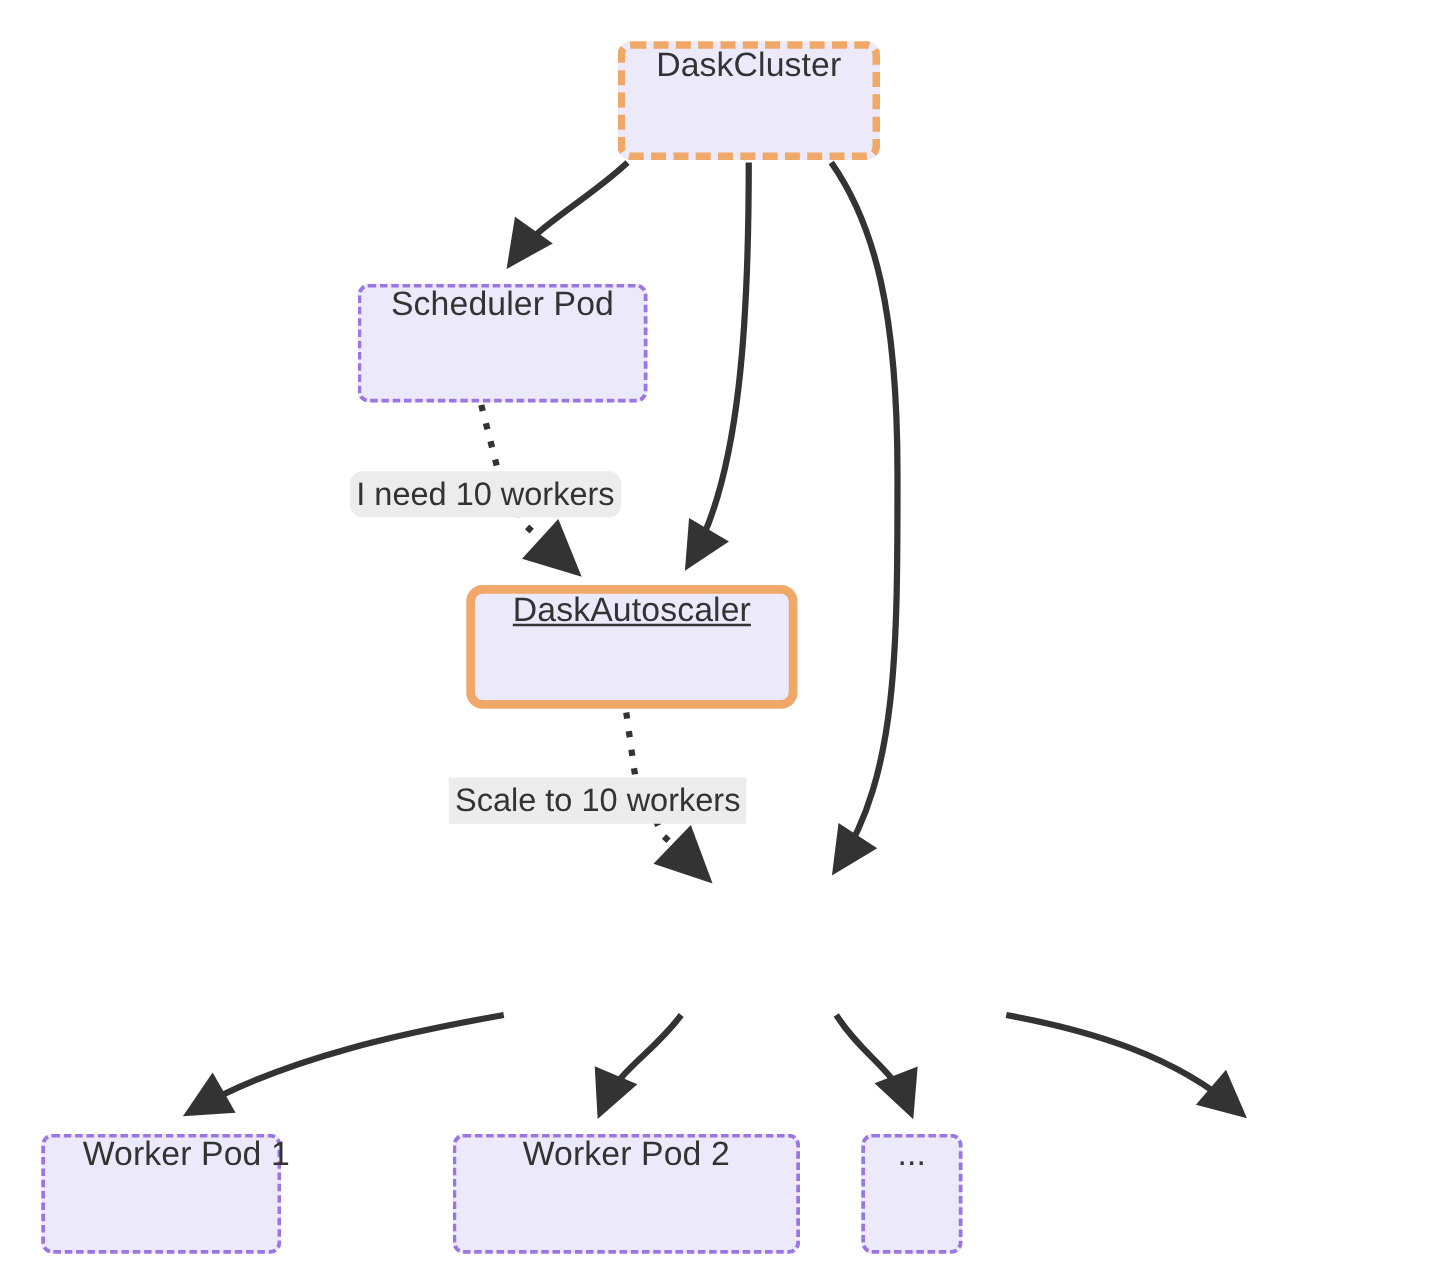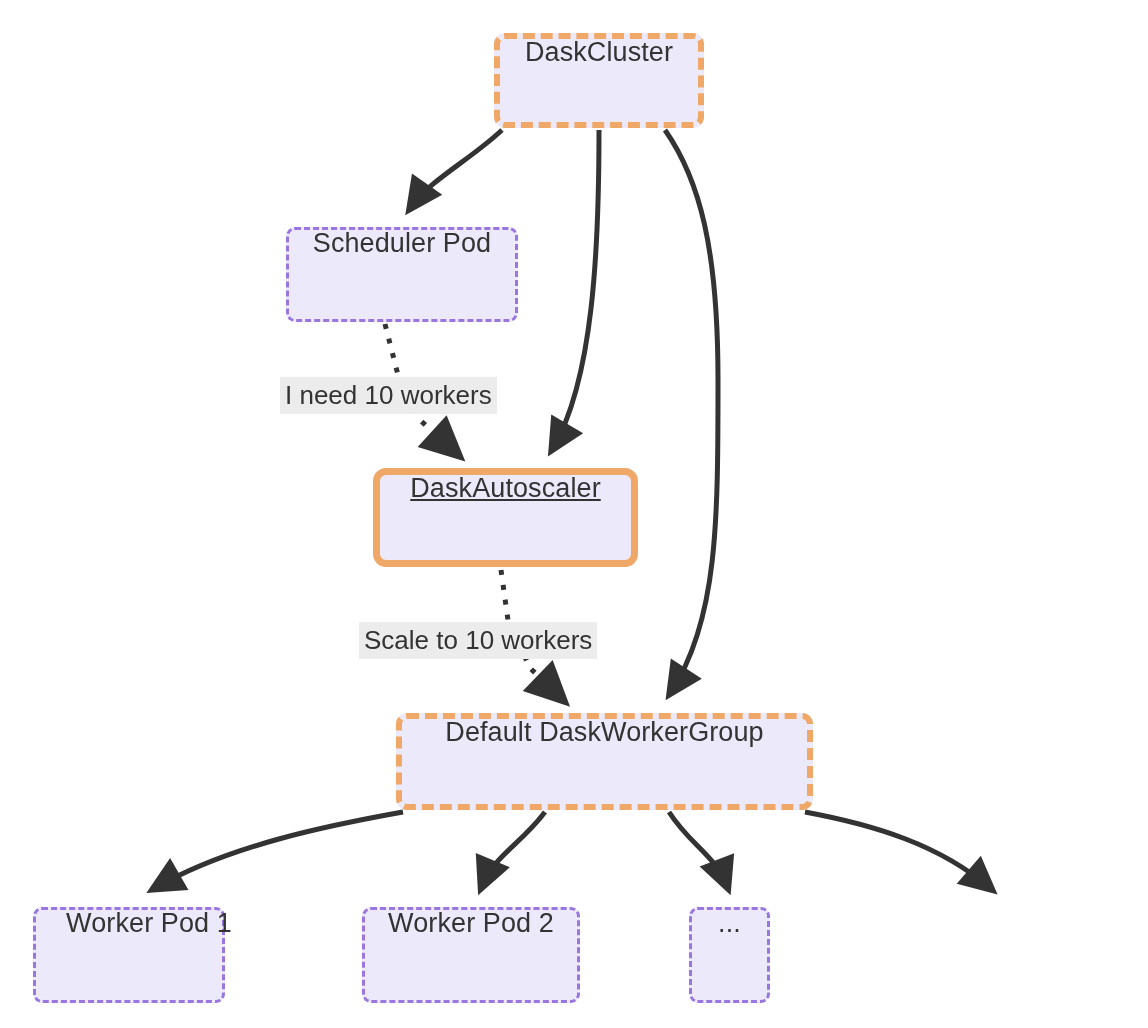--- a/index.html
+++ b/index.html
@@ -103,38 +103,35 @@
   </div>
 
   <div class="node node-dashed-purple" style="left:286px; top:227px; width:232px; height:95px;">
     <span class="node-label">Scheduler Pod</span>
   </div>
 
   <div class="node node-solid-orange" style="left:373px; top:468px; width:265px; height:99px;">
     <span class="node-label">DaskAutoscaler</span>
   </div>
 
-  <div class="node node-dashed-orange" style="left:396px; top:713px; width:417px; height:97px;">
-    <span class="node-label">Default DaskWorkerGroup</span>
-  </div>
 
   <div class="node node-dashed-purple" style="left:33px; top:907px; width:192px; height:96px;padding-left:40px;">
     <span class="node-label">Worker Pod 1</span>
   </div>
 
-  <div class="node node-dashed-purple" style="left:362px; top:907px; width:218px; height:96px;">
+  <div class="node node-dashed-purple" style="left:362px; top:907px; width:278px; height:96px;">
     <span class="node-label">Worker Pod 2</span>
   </div>
 
   <div class="node node-dashed-purple" style="left:689px; top:907px; width:81px; height:96px;">
     <span class="node-label">...</span>
   </div>
 
 
-  <div class="edge-label" style="left:280px; top:377px;">
+  <div class="edge-label" style="left:280px; top:377px;border-radius:10px;">
     <span>I need 10 workers</span>
   </div>
 
   <div class="edge-label" style="left:359px; top:622px;">
     <span>Scale to 10 workers</span>
   </div>
 
 </div>
 
 </body></html>

